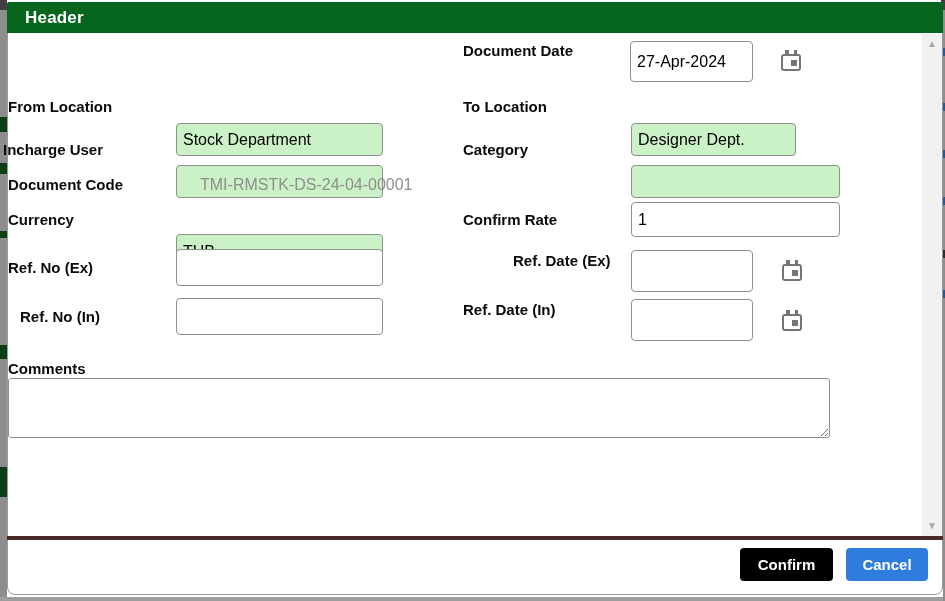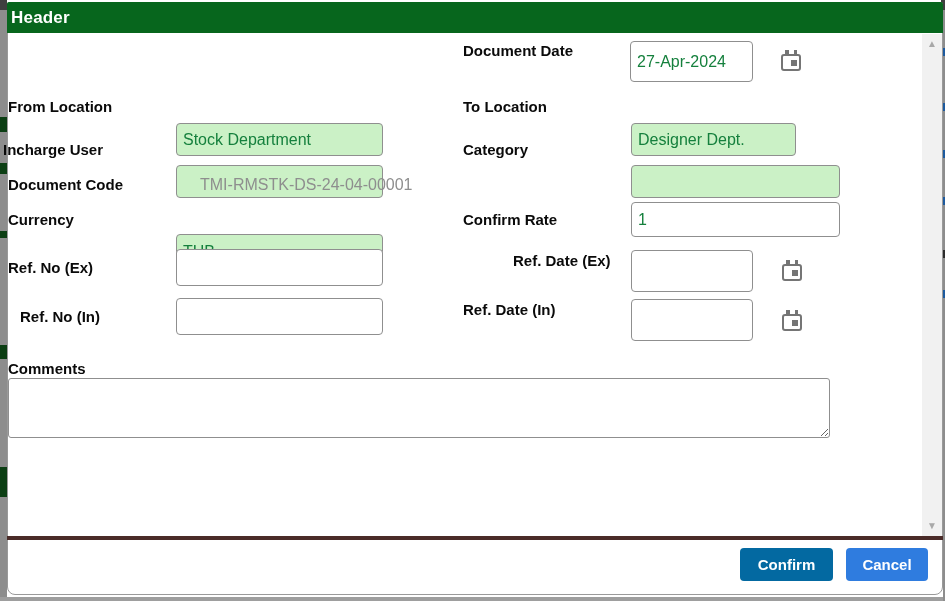--- a/index.html
+++ b/index.html
@@ -17,30 +17,30 @@
   .notch{position:absolute;top:0;height:10px;background:#3f3f3f;}
   
   .modal{
     position:absolute;left:7px;top:2px;width:936px;height:593px;
     background:#ffffff;border:1px solid #9a9a9a;border-radius:2px 2px 8px 8px;
     box-sizing:border-box;
   }
   .titlebar{
     position:absolute;left:7px;top:2px;width:936px;height:31px;
     background:#07661d;border-radius:2px 2px 0 0;
-    display:flex;align-items:center;box-sizing:border-box;padding-left:4px;
+    display:flex;align-items:center;box-sizing:border-box;padding-left:18px;
   }
   .titlebar .title{color:#ffffff;font-weight:bold;font-size:17px;letter-spacing:.2px;}
   
   .lbl{position:absolute;font-weight:bold;font-size:15px;color:#0a0a0a;white-space:nowrap;}
   .code-value{position:absolute;font-size:16px;color:#8e8e8e;white-space:nowrap;}
   
   .inp{
     position:absolute;box-sizing:border-box;border:1px solid #8f8f8f;border-radius:4px;
-    font-family:"Liberation Sans",sans-serif;font-size:16px;color:#15803d;
+    font-family:"Liberation Sans",sans-serif;font-size:16px;color:#000000;
     padding:1px 6px;background:#ffffff;outline:none;
   }
   .inp.green{background:#cbf1c6;margin-top:32px;}
   textarea.inp{resize:both;padding:3px 6px;border-radius:3px;}
   
   .cal{position:absolute;width:22px;height:22px;cursor:pointer;}
   .cal .body{position:absolute;left:1px;top:4px;width:20px;height:17px;
     border:2.5px solid #757575;border-radius:3px;box-sizing:border-box;background:#fff;}
   .cal .tab{position:absolute;top:0;width:3.5px;height:6px;background:#757575;}
   .cal .tab.l{left:5px;} .cal .tab.r{right:5px;}
@@ -52,21 +52,21 @@
     box-sizing:border-box;padding:5px 0;
   }
   .sbar .arrow{font-size:10px;color:#a8a8a8;line-height:10px;cursor:pointer;user-select:none;}
   
   .divider{position:absolute;left:7px;top:536px;width:936px;height:4px;background:#4a2b28;}
   .btn{
     position:absolute;top:548px;height:33px;border:none;border-radius:4px;
     color:#ffffff;font-weight:bold;font-size:15px;font-family:"Liberation Sans",sans-serif;
     cursor:pointer;padding:0;
   }
-  .btn.confirm{left:740px;width:93px;background:#0369a1;}
+  .btn.confirm{left:740px;width:93px;background:#000000;}
   .btn.cancel{left:846px;width:82px;background:#2f7cdf;}
 </style>
 </head>
 <body>
 
 <div class="screen">
 
   <div class="bg-left">
     <div class="seg" style="top:117px;height:15px;"></div>
     <div class="seg" style="top:163px;height:11px;"></div>

